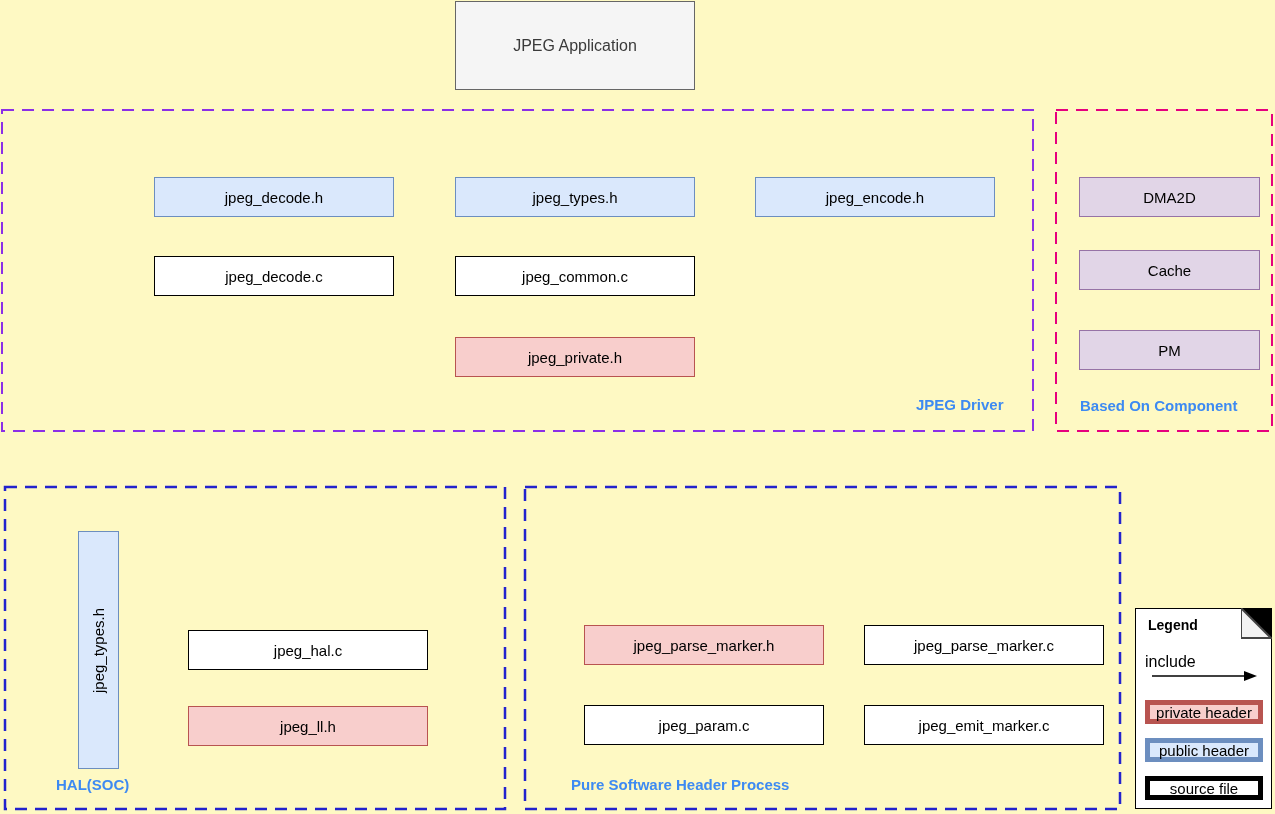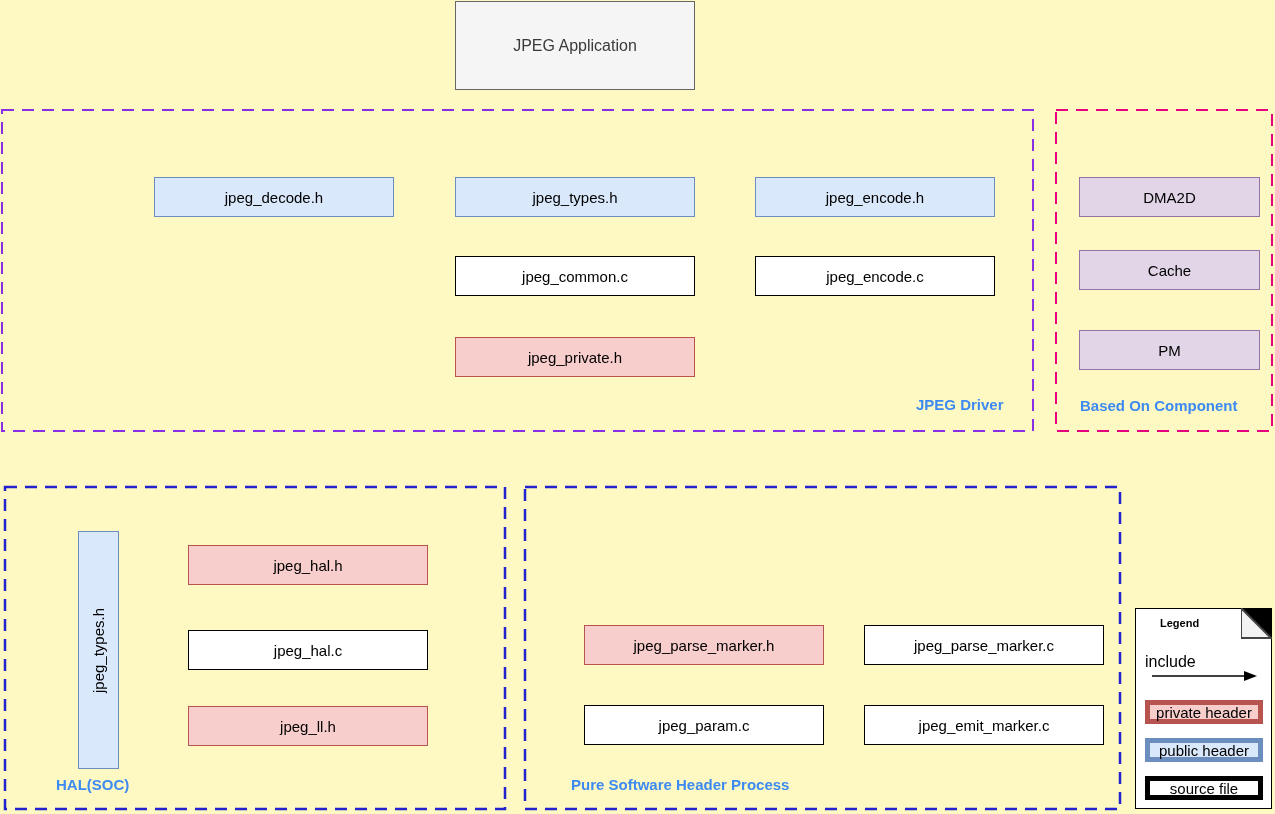--- a/index.html
+++ b/index.html
@@ -23,21 +23,21 @@
   .vtext{transform:rotate(-90deg);white-space:nowrap;font-size:15px;color:#000;}
   .group-label{
     position:absolute;font-size:15px;font-weight:700;color:#3d8af2;white-space:nowrap;
   }
   
   .legend{
     position:absolute;left:1135px;top:608px;width:137px;height:201px;
     background:#ffffff;border:1px solid #000;box-sizing:border-box;
   }
   .legend-fold{position:absolute;top:-1px;right:-1px;width:31px;height:31px;}
-  .legend-title{position:absolute;left:24px;top:8px;font-size:11px;font-weight:700;color:#000;}
+  .legend-title{position:absolute;left:12px;top:8px;font-size:14px;font-weight:700;color:#000;}
   .legend-include-label{position:absolute;left:9px;top:44px;width:100%;text-align:left;font-size:16px;color:#000;}
   .legend-arrow{position:absolute;left:16px;top:60px;}
   .swatch{
     position:absolute;left:9px;width:118px;height:24px;box-sizing:border-box;
     display:flex;align-items:center;justify-content:center;
     font-size:15px;color:#000;border:5px solid #c2410c;
   }
   .swatch.private{background:#f8cecc;border-color:#b85450;top:91px;}
   .swatch.public{background:#dae8fc;border-color:#6c8ebf;top:129px;}
   .swatch.source{background:#ffffff;border-color:#000000;top:167px;}
@@ -52,34 +52,33 @@
     <rect x="1056" y="110" width="216" height="321" fill="none" stroke="#e6007e" stroke-width="2" stroke-dasharray="12 8"></rect>
     <rect x="5" y="487" width="500" height="322" fill="none" stroke="#2323cd" stroke-width="2.5" stroke-dasharray="12 8"></rect>
     <rect x="525" y="487" width="595" height="322" fill="none" stroke="#2323cd" stroke-width="2.5" stroke-dasharray="12 8"></rect>
   </svg>
 
   <div class="node appbox" style="left:455px;top:1px;height:89px">JPEG Application</div>
 
   <div class="node public" style="left:154px;top:177px">jpeg_decode.h</div>
   <div class="node public" style="left:455px;top:177px">jpeg_types.h</div>
   <div class="node public" style="left:755px;top:177px">jpeg_encode.h</div>
+  <div class="node source" style="left:154px;top:256px">jpeg_decode.c</div>
   <div class="node source" style="left:455px;top:256px">jpeg_common.c</div>
-  <div class="node source" style="left:755px;top:256px">jpeg_encode.c</div>
   <div class="node private" style="left:455px;top:337px">jpeg_private.h</div>
   <div class="group-label" style="left:916px;top:396px">JPEG Driver</div>
 
   <div class="node component" style="left:1079px;top:177px">DMA2D</div>
   <div class="node component" style="left:1079px;top:250px">Cache</div>
   <div class="node component" style="left:1079px;top:330px">PM</div>
   <div class="group-label" style="left:1080px;top:397px">Based On Component</div>
 
   <div class="node public vertical" style="left:78px;top:531px">
     <span class="vtext">jpeg_types.h</span>
   </div>
-  <div class="node private" style="left:188px;top:545px">jpeg_hal.h</div>
   <div class="node source" style="left:188px;top:630px">jpeg_hal.c</div>
   <div class="node private" style="left:188px;top:706px">jpeg_ll.h</div>
   <div class="group-label" style="left:56px;top:776px">HAL(SOC)</div>
 
   <div class="node private" style="left:584px;top:625px">jpeg_parse_marker.h</div>
   <div class="node source" style="left:864px;top:625px">jpeg_parse_marker.c</div>
   <div class="node source" style="left:584px;top:705px">jpeg_param.c</div>
   <div class="node source" style="left:864px;top:705px">jpeg_emit_marker.c</div>
   <div class="group-label" style="left:571px;top:776px">Pure Software Header Process</div>
 

